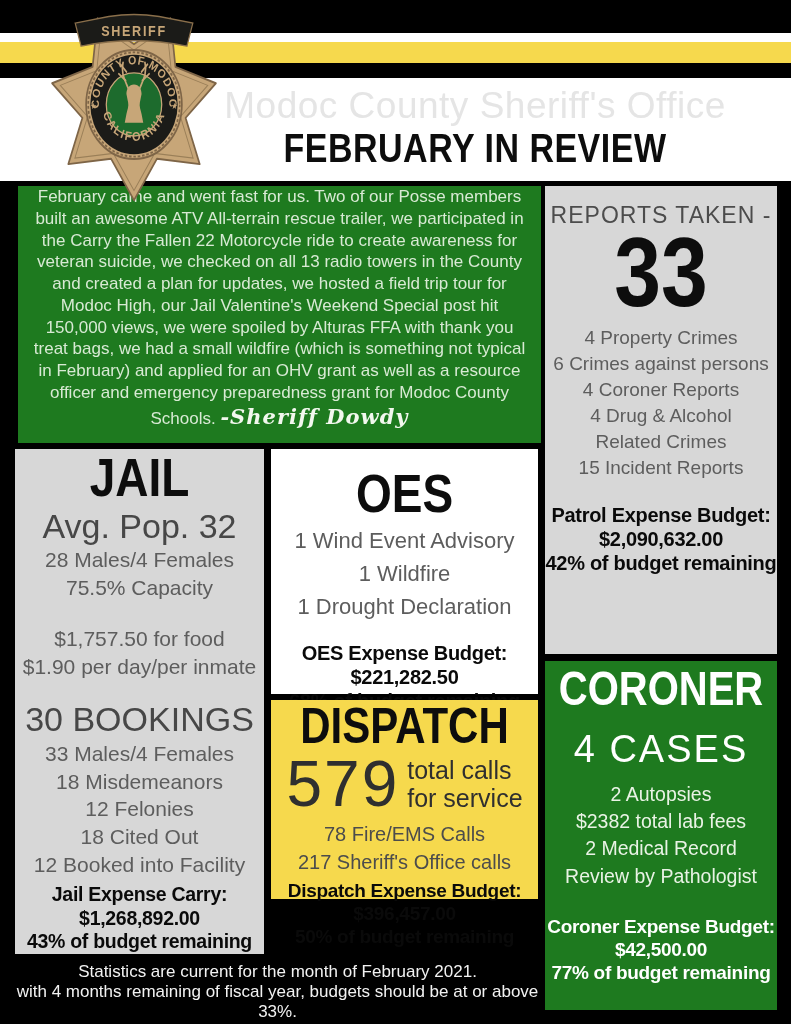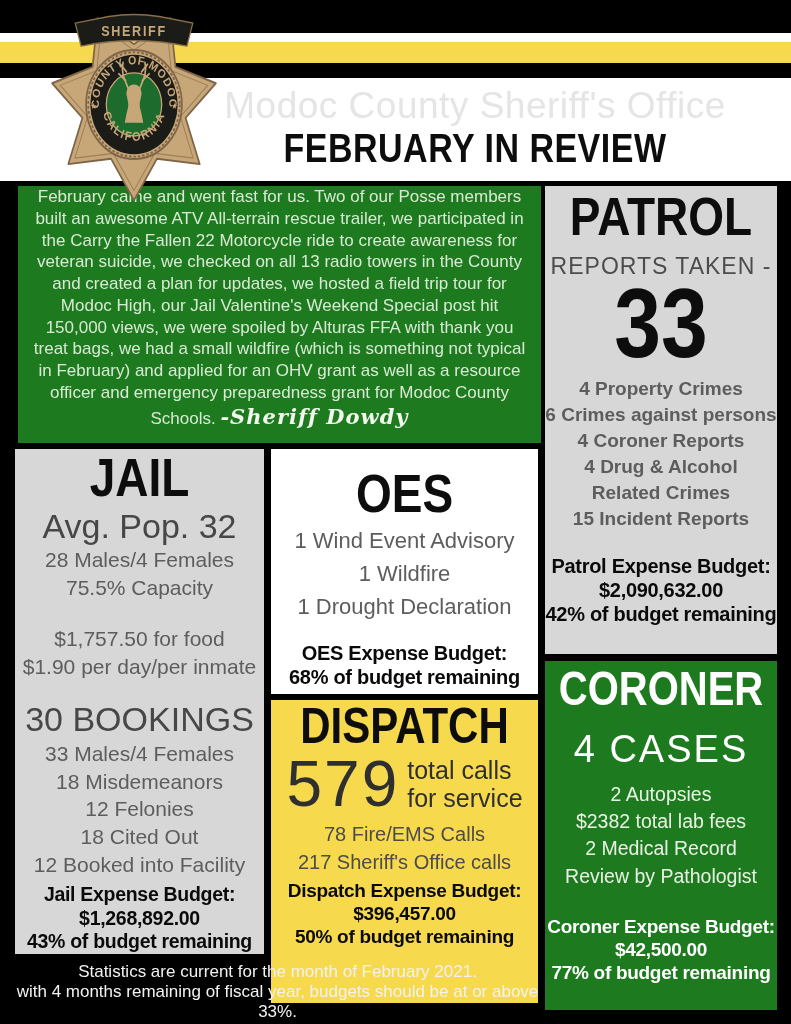--- a/index.html
+++ b/index.html
@@ -23,29 +23,29 @@
   .intro {
     left:18px; top:186px; width:523px; height:257px; background:#1e7a1f;
     color:#d8ead4; font-size:17px; line-height:1.28; padding:0 12px;
   }
   .sig { font-family:"DejaVu Serif", serif; font-style:italic; font-weight:bold;
          font-size:21px; color:#f2f8ee; letter-spacing:1px; }
 
   .patrol { left:545px; top:186px; width:232px; height:468px; background:#d7d7d7; padding-top:6px; }
   .jail   { left:15px;  top:449px; width:249px; height:505px; background:#d7d7d7; padding-top:4px; }
   .oes    { left:271px; top:449px; width:267px; height:245px; background:#ffffff; padding-top:20px; }
-  .dispatch { left:271px; top:700px; width:267px; height:303px; background:#f6d94d; padding-top:4px; }
+  .dispatch { left:271px; top:700px; width:267px; height:199px; background:#f6d94d; padding-top:4px; }
   .coroner  { left:545px; top:661px; width:232px; height:349px; background:#1e7a1f; padding-top:6px; color:#fff; }
 
   .sec-title { font-size:46px; font-weight:900; color:#0d0d0d; line-height:1.1; }
   .sec-title.small { font-size:42px; }
   .coroner .sec-title { color:#ffffff; font-size:40px; }
   .reports-label { margin-top:10px; font-size:23px; letter-spacing:1px; color:#4c4c4c; }
   .big-number { margin-top:2px; font-size:84px; font-weight:900; color:#0d0d0d; line-height:1.0; }
-  .patrol-items { margin-top:10px; font-size:19px; line-height:1.37; color:#5d5d5d;font-weight:bold; }
+  .patrol-items { margin-top:10px; font-size:19px; line-height:1.37; color:#5d5d5d; }
   .budget { margin-top:22px; font-weight:900; font-size:20px; line-height:1.2; color:#0a0a0a; letter-spacing:-0.3px; }
 
   .jail-avg { margin-top:2px; font-size:34px; color:#474747; line-height:1.2; }
   .jail-lines { font-size:21px; line-height:1.3; color:#5d5d5d; }
   .jail-food { margin-top:24px; font-size:21px; line-height:1.33; color:#5d5d5d; }
   .bookings-title { margin-top:18px; font-size:34px; color:#474747; line-height:1.2; }
   .booking-lines { font-size:21px; line-height:1.33; color:#5d5d5d; }
   .jail .budget { margin-top:4px; font-size:19.5px; }
 
   .oes-lines { margin-top:4px; font-size:22px; line-height:1.5; color:#5d5d5d; }
@@ -111,21 +111,20 @@
     <path d="M 30 20 L 70 13 Q 100 9 130 13 L 170 20 L 163 44 Q 100 33 37 44 Z" fill="#1b1b18" stroke="#8a6f4b" stroke-width="1.5"></path>
     <text x="100" y="33" font-family="Liberation Sans, sans-serif" font-size="15" font-weight="bold" fill="#c7a678" letter-spacing="2" text-anchor="middle">SHERIFF</text>
   </svg>
 
   <div class="panel intro">
     <span>February came and went fast for us. Two of our Posse members built an awesome ATV All-terrain rescue trailer, we participated in the Carry the Fallen 22 Motorcycle ride to create awareness for veteran suicide, we checked on all 13 radio towers in the County and created a plan for updates, we hosted a field trip tour for Modoc High, our Jail Valentine's Weekend Special post hit 150,000 views, we were spoiled by Alturas FFA with thank you treat bags, we had a small wildfire (which is something not typical in February) and applied for an OHV grant as well as a resource officer and emergency preparedness grant for Modoc County Schools.</span>
     <span class="sig">-Sheriff Dowdy</span>
   </div>
 
   <div class="panel patrol">
-    <div class="sec-title"><span class="cond">PATROL</span></div>
     <div class="reports-label">REPORTS TAKEN -</div>
     <div class="big-number"><span class="cond">33</span></div>
     <div class="patrol-items">
       <div>4 Property Crimes</div>
       <div>6 Crimes against persons</div>
       <div>4 Coroner Reports</div>
       <div>4 Drug &amp; Alcohol</div>
       <div>Related Crimes</div>
       <div>15 Incident Reports</div>
     </div>
@@ -149,35 +148,36 @@
     </div>
     <div class="bookings-title">30 BOOKINGS</div>
     <div class="booking-lines">
       <div>33 Males/4 Females</div>
       <div>18 Misdemeanors</div>
       <div>12 Felonies</div>
       <div>18 Cited Out</div>
       <div>12 Booked into Facility</div>
     </div>
     <div class="budget">
-      <div>Jail Expense Budget:</div>
+      <div>Jail Expense Carry:</div>
       <div>$1,268,892.00</div>
       <div>43% of budget remaining</div>
     </div>
   </div>
 
   <div class="panel oes">
     <div class="sec-title"><span class="cond">OES</span></div>
     <div class="oes-lines">
       <div>1 Wind Event Advisory</div>
       <div>1 Wildfire</div>
       <div>1 Drought Declaration</div>
     </div>
     <div class="budget">
       <div>OES Expense Budget:</div>
+      <div>$221,282.50</div>
       <div>68% of budget remaining</div>
     </div>
   </div>
 
   <div class="panel dispatch">
     <div class="sec-title small"><span class="cond">DISPATCH</span></div>
     <div class="calls-row">
       <span class="calls-big">579</span>
       <span class="calls-label">
         <span style="display:block">total calls</span>

